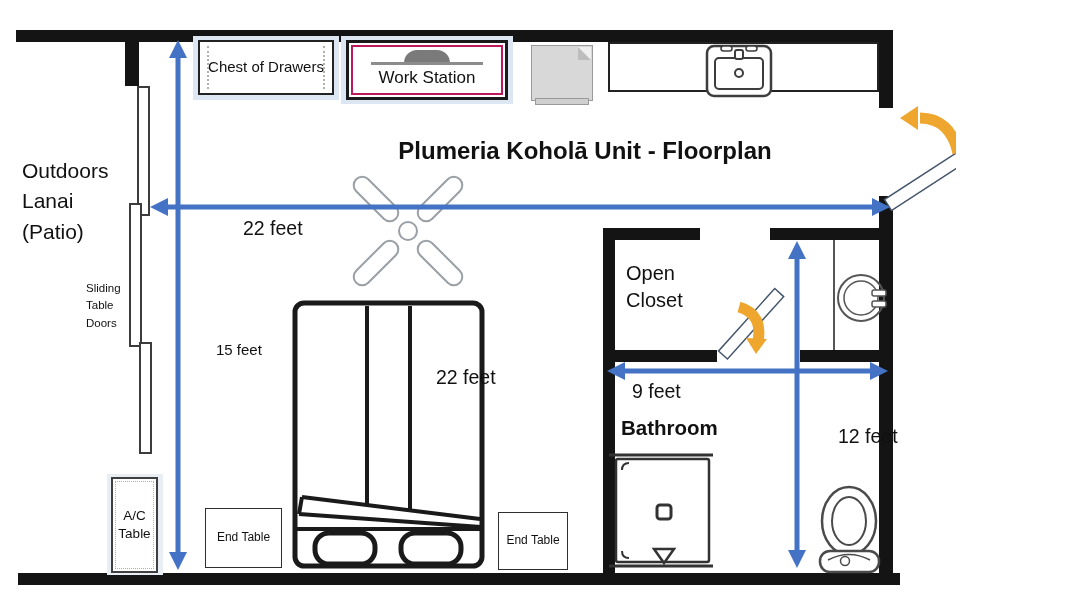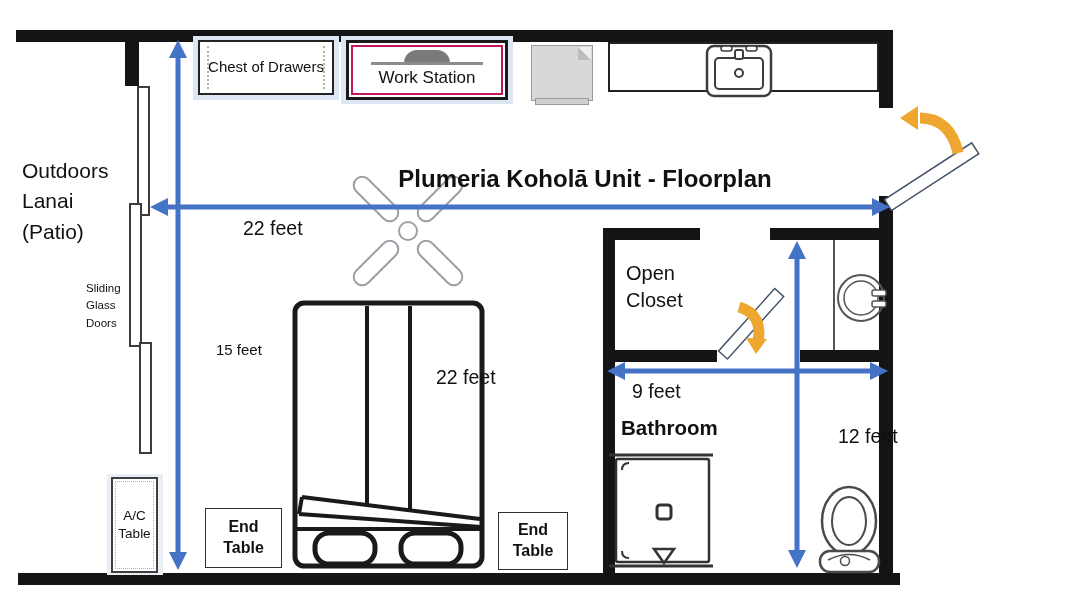--- a/index.html
+++ b/index.html
@@ -1,18 +1,18 @@
 <!DOCTYPE html>
 <html><head>
 <meta charset="utf-8">
 <style>
   html,body { margin:0; padding:0; background:#ffffff; }
   .canvas {
     position:relative; width:956px; height:608px; background:#ffffff;
-    font-family:"Liberation Sans", sans-serif; color:#111; overflow:hidden;padding-left:44px;
+    font-family:"Liberation Sans", sans-serif; color:#111; overflow:hidden;
   }
   .wall { position:absolute; background:#141414; z-index:1; }
   .thinwall { position:absolute; background:#555; z-index:1; }
   .panel { position:absolute; background:#fff; border:2px solid #3c3c3c; box-sizing:border-box; z-index:2; }
   .fixture-bg { position:absolute; background:#dce7f3; z-index:1; }
   .box { position:absolute; box-sizing:border-box; background:#fff; z-index:2; }
   .lbl { position:absolute; z-index:4; white-space:pre-line; }
   svg.overlay { position:absolute; left:0; top:0; z-index:3; pointer-events:none; }
 
   
@@ -63,28 +63,28 @@
 
   
   #ac-bg { left:107px; top:474px; width:56px; height:101px; background:#e9eef5; }
   #ac { left:111px; top:477px; width:47px; height:96px; border:2px solid #3f3f3f;
         outline:1.5px dotted #b0b0b0; outline-offset:-5px;
         display:flex; align-items:center; justify-content:center; text-align:center;
         font-size:13.5px; line-height:1.3; }
 
   
   .end-table { border:1.5px solid #2f2f2f; display:flex; align-items:center; justify-content:center;
-               text-align:center; font-size:16px; line-height:1.3;font-weight:bold; }
+               text-align:center; font-size:12px; line-height:1.3; }
   #et-left  { left:205px; top:508px; width:77px; height:60px; }
   #et-right { left:498px; top:512px; width:70px; height:58px; }
 
   
   #lbl-outdoors { left:22px;  top:156px; width:100px; font-size:21px; line-height:1.45; }
   #lbl-sliding  { left:86px;  top:280px; width:52px;  font-size:11.5px; line-height:1.5; }
-  #lbl-title    { left:355px; top:137px; width:460px; text-align:center; font-size:24px; font-weight:bold;margin-top:28px; }
+  #lbl-title    { left:355px; top:137px; width:460px; text-align:center; font-size:24px; font-weight:bold; }
   #lbl-22       { left:243px; top:217px; font-size:19.5px; }
   #lbl-15       { left:216px; top:341px; font-size:15px; }
   #lbl-22b      { left:436px; top:366px; font-size:19.5px; }
   #lbl-9        { left:632px; top:380px; font-size:19.5px; }
   #lbl-12       { left:806px; top:425px; font-size:19.5px;margin-left:32px; }
   #lbl-closet   { left:626px; top:260px; width:82px; font-size:20px; line-height:1.35; }
   #lbl-bathroom { left:621px; top:416px; font-size:20.5px; font-weight:bold; }
 </style>
 </head>
 <body>
@@ -225,21 +225,21 @@
     </g>
     <g stroke="#4472c4" fill="#4472c4">
       <line x1="797" y1="256" x2="797" y2="553" stroke-width="5"></line>
       <polygon points="797,241 788,259 806,259" stroke="none"></polygon>
       <polygon points="797,568 788,550 806,550" stroke="none"></polygon>
     </g>
   </svg>
 
   <div class="lbl" id="lbl-title">Plumeria Koholā Unit - Floorplan</div>
   <div class="lbl" id="lbl-outdoors">Outdoors Lanai (Patio)</div>
-  <div class="lbl" id="lbl-sliding">Sliding Glass Doors</div>
+  <div class="lbl" id="lbl-sliding">Sliding Table Doors</div>
   <div class="lbl" id="lbl-22">22 feet</div>
   <div class="lbl" id="lbl-15">15 feet</div>
   <div class="lbl" id="lbl-22b">22 feet</div>
   <div class="lbl" id="lbl-9">9 feet</div>
   <div class="lbl" id="lbl-12">12 feet</div>
   <div class="lbl" id="lbl-closet">Open Closet</div>
   <div class="lbl" id="lbl-bathroom">Bathroom</div>
 </div>
 
 </body></html>

